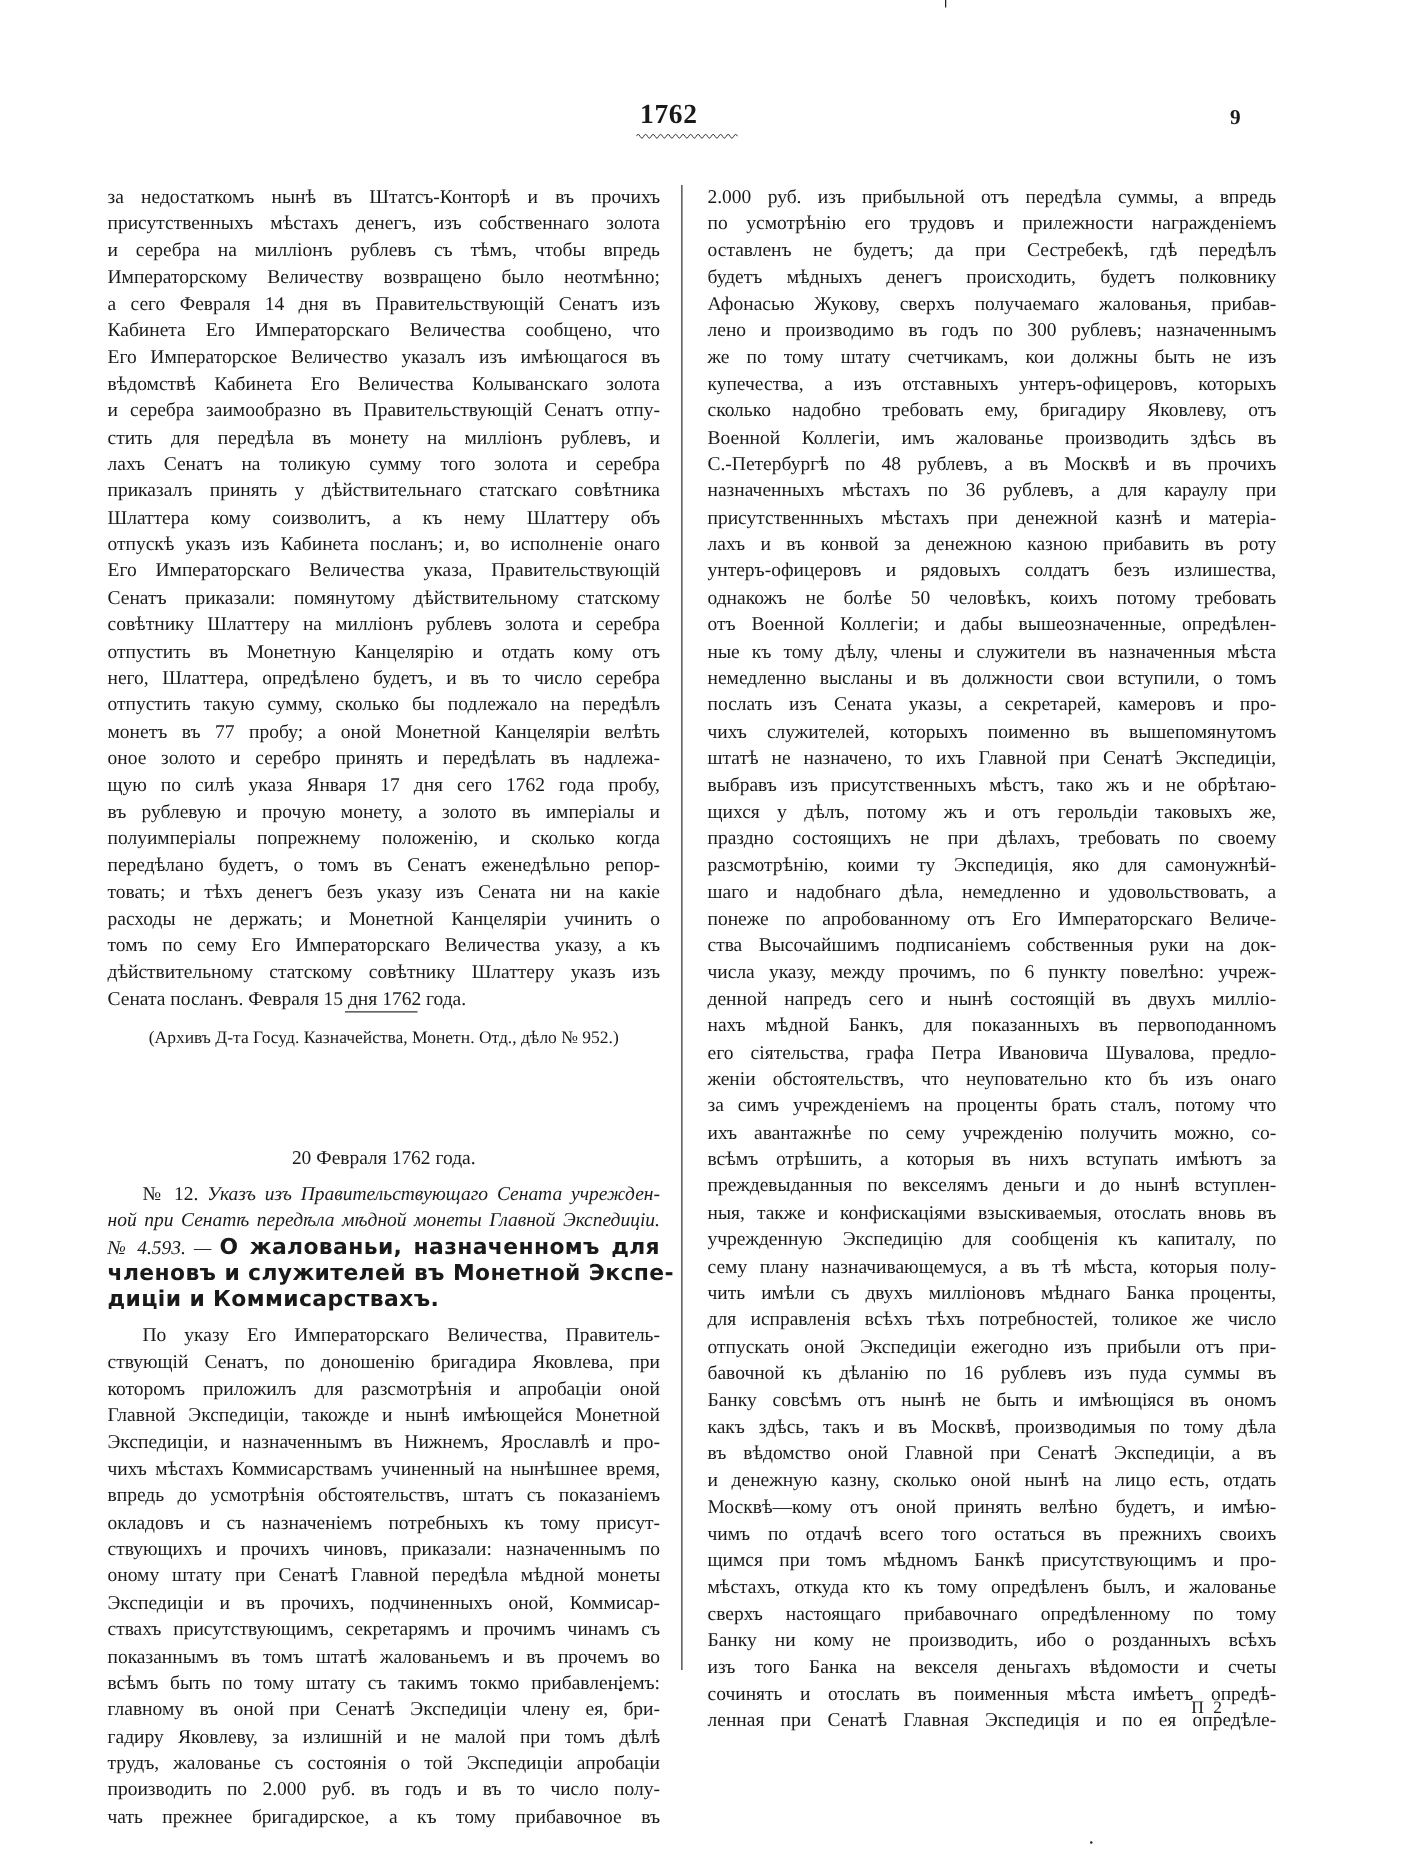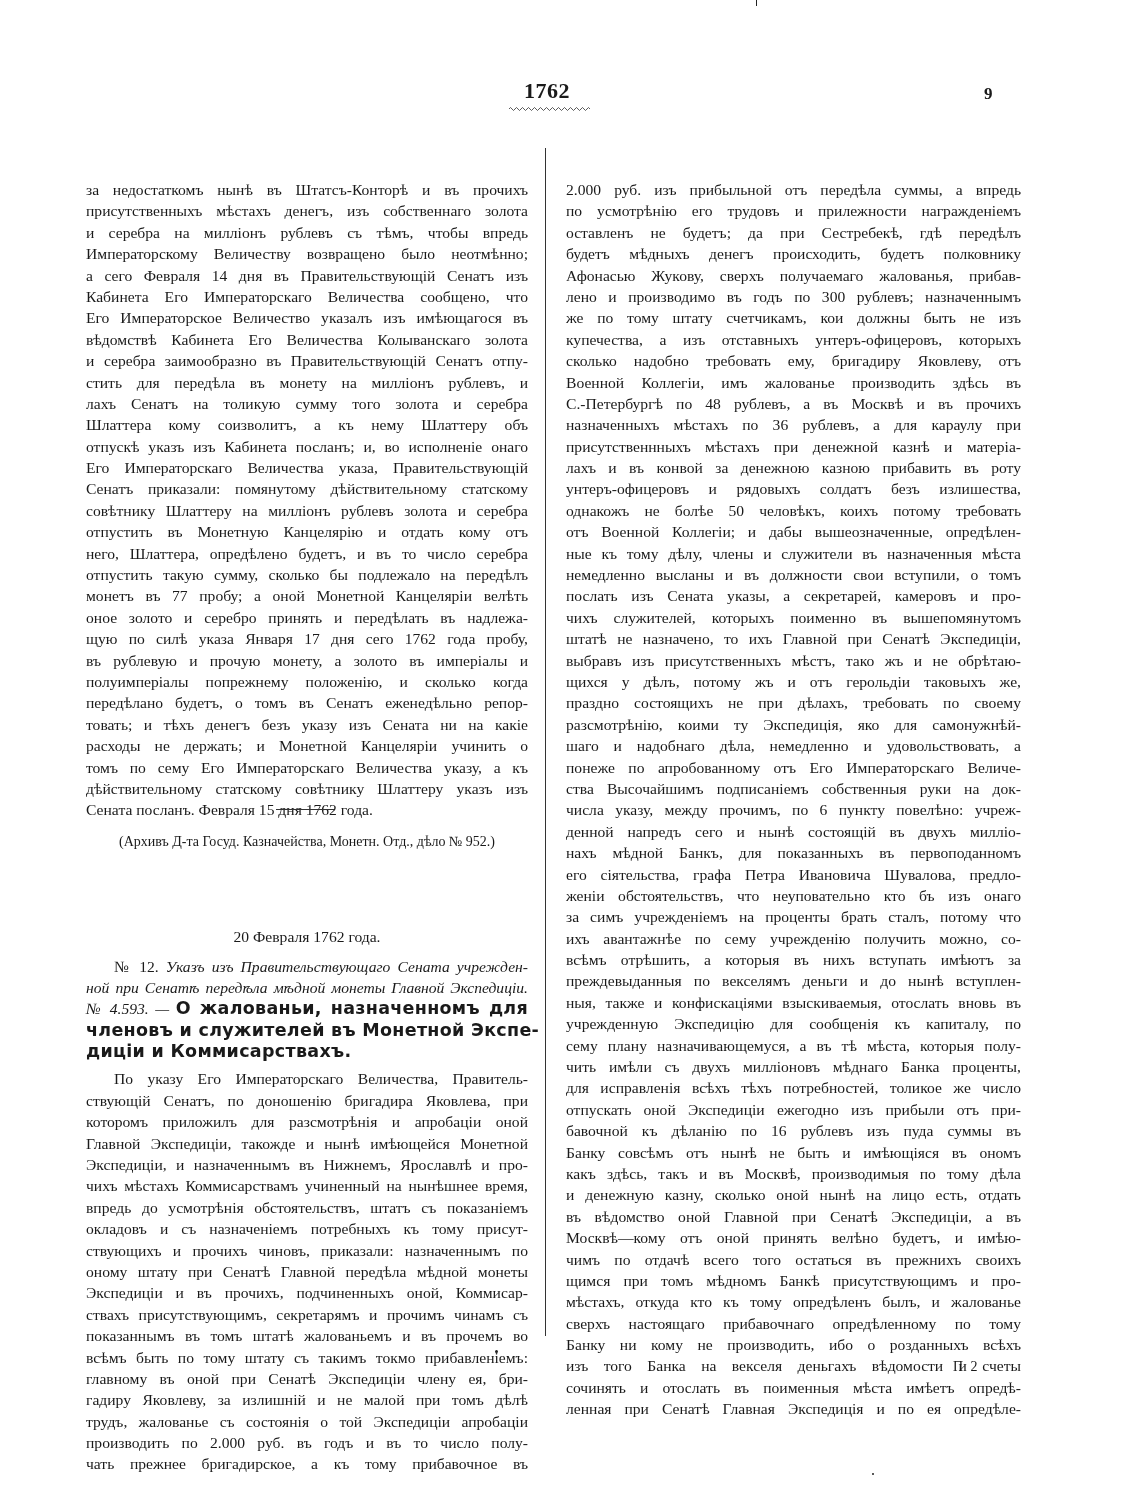--- a/index.html
+++ b/index.html
@@ -1,27 +1,27 @@
 <!DOCTYPE html>
 <html><head>
 <meta charset="utf-8">
 <style>
   html, body { margin: 0; padding: 0; background: #ffffff; }
   body { width: 1140px; height: 1499px; position: relative; overflow: hidden; color: #1a1a1a;
          font-family: "DejaVu Serif", "Liberation Serif", serif; }
   .page { position: absolute; left: 0; top: 0; width: 1140px; height: 1499px; }
 
   .running-head { position: absolute; top: 78px; left: 0; width: 1140px; height: 40px; }
-  .year { position: absolute; left: 512px; top: 0; width: 70px; text-align: center;
+  .year { position: absolute; left: 512px; top: 0; width: 70px; 
           font-family: "Liberation Serif", serif; font-weight: bold; font-size: 22px; letter-spacing: 0.5px; }
   .wavy { position: absolute; left: 509px; top: 28px; width: 82px; height: 6px; }
   .page-number { position: absolute; left: 984px; top: 6px; font-family: "Liberation Serif", serif;
                  font-weight: bold; font-size: 17px; }
 
-  .col { position: absolute; top: 147px; font-family: "Liberation Serif", serif; font-size: 15.6px; margin-top: 32px; }
+  .col { position: absolute; top: 147px; font-family: "Liberation Serif", serif; font-size: 15.6px; }
   .col-left { left: 86px; width: 442px; }
   .col-right { left: 566px; width: 455px; }
   .line { height: 21.4px; line-height: 21.4px; white-space: nowrap; text-align: justify;
           text-align-last: justify; display: block; }
   .line.last { text-align-last: left; }
   .line.indent { padding-left: 28px; }
   .line.center { text-align: center; text-align-last: center; }
 
   .divider-v { position: absolute; left: 545px; top: 148px; width: 1px; height: 1188px; background: #333; }
 
@@ -54,20 +54,21 @@
       <span class="line">присутственныхъ мѣстахъ денегъ, изъ собственнаго золота</span>
       <span class="line">и серебра на милліонъ рублевъ съ тѣмъ, чтобы впредь</span>
       <span class="line">Императорскому Величеству возвращено было неотмѣнно;</span>
       <span class="line">а сего Февраля 14 дня въ Правительствующій Сенатъ изъ</span>
       <span class="line">Кабинета Его Императорскаго Величества сообщено, что</span>
       <span class="line">Его Императорское Величество указалъ изъ имѣющагося въ</span>
       <span class="line">вѣдомствѣ Кабинета Его Величества Колыванскаго золота</span>
       <span class="line">и серебра заимообразно въ Правительствующій Сенатъ отпу-</span>
       <span class="line">стить для передѣла въ монету на милліонъ рублевъ, и</span>
       <span class="line">лахъ Сенатъ на толикую сумму того золота и серебра</span>
+      <span class="line">приказалъ принять у дѣйствительнаго статскаго совѣтника</span>
       <span class="line">Шлаттера кому соизволитъ, а къ нему Шлаттеру объ</span>
       <span class="line">отпускѣ указъ изъ Кабинета посланъ; и, во исполненіе онаго</span>
       <span class="line">Его Императорскаго Величества указа, Правительствующій</span>
       <span class="line">Сенатъ приказали: помянутому дѣйствительному статскому</span>
       <span class="line">совѣтнику Шлаттеру на милліонъ рублевъ золота и серебра</span>
       <span class="line">отпустить въ Монетную Канцелярію и отдать кому отъ</span>
       <span class="line">него, Шлаттера, опредѣлено будетъ, и въ то число серебра</span>
       <span class="line">отпустить такую сумму, сколько бы подлежало на передѣлъ</span>
       <span class="line">монетъ въ 77 пробу; а оной Монетной Канцеляріи велѣть</span>
       <span class="line">оное золото и серебро принять и передѣлать въ надлежа-</span>
@@ -164,22 +165,22 @@
     <span class="line">преждевыданныя по векселямъ деньги и до нынѣ вступлен-</span>
     <span class="line">ныя, также и конфискаціями взыскиваемыя, отослать вновь въ</span>
     <span class="line">учрежденную Экспедицію для сообщенія къ капиталу, по</span>
     <span class="line">сему плану назначивающемуся, а въ тѣ мѣста, которыя полу-</span>
     <span class="line">чить имѣли съ двухъ милліоновъ мѣднаго Банка проценты,</span>
     <span class="line">для исправленія всѣхъ тѣхъ потребностей, толикое же число</span>
     <span class="line">отпускать оной Экспедиціи ежегодно изъ прибыли отъ при-</span>
     <span class="line">бавочной къ дѣланію по 16 рублевъ изъ пуда суммы въ</span>
     <span class="line">Банку совсѣмъ отъ нынѣ не быть и имѣющіяся въ ономъ</span>
     <span class="line">какъ здѣсь, такъ и въ Москвѣ, производимыя по тому дѣла</span>
+    <span class="line">въ вѣдомство оной Главной при Сенатѣ Экспедиціи, а въ</span>
     <span class="line">и денежную казну, сколько оной нынѣ на лицо есть, отдать</span>
-    <span class="line">въ вѣдомство оной Главной при Сенатѣ Экспедиціи, а въ</span>
     <span class="line">Москвѣ—кому отъ оной принять велѣно будетъ, и имѣю-</span>
     <span class="line">чимъ по отдачѣ всего того остаться въ прежнихъ своихъ</span>
     <span class="line">щимся при томъ мѣдномъ Банкѣ присутствующимъ и про-</span>
     <span class="line">мѣстахъ, откуда кто къ тому опредѣленъ былъ, и жалованье</span>
     <span class="line">сверхъ настоящаго прибавочнаго опредѣленному по тому</span>
     <span class="line">Банку ни кому не производить, ибо о розданныхъ всѣхъ</span>
     <span class="line">изъ того Банка на векселя деньгахъ вѣдомости и счеты</span>
     <span class="line">сочинять и отослать въ поименныя мѣста имѣетъ опредѣ-</span>
     <span class="line">ленная при Сенатѣ Главная Экспедиція и по ея опредѣле-</span>
   </div>

